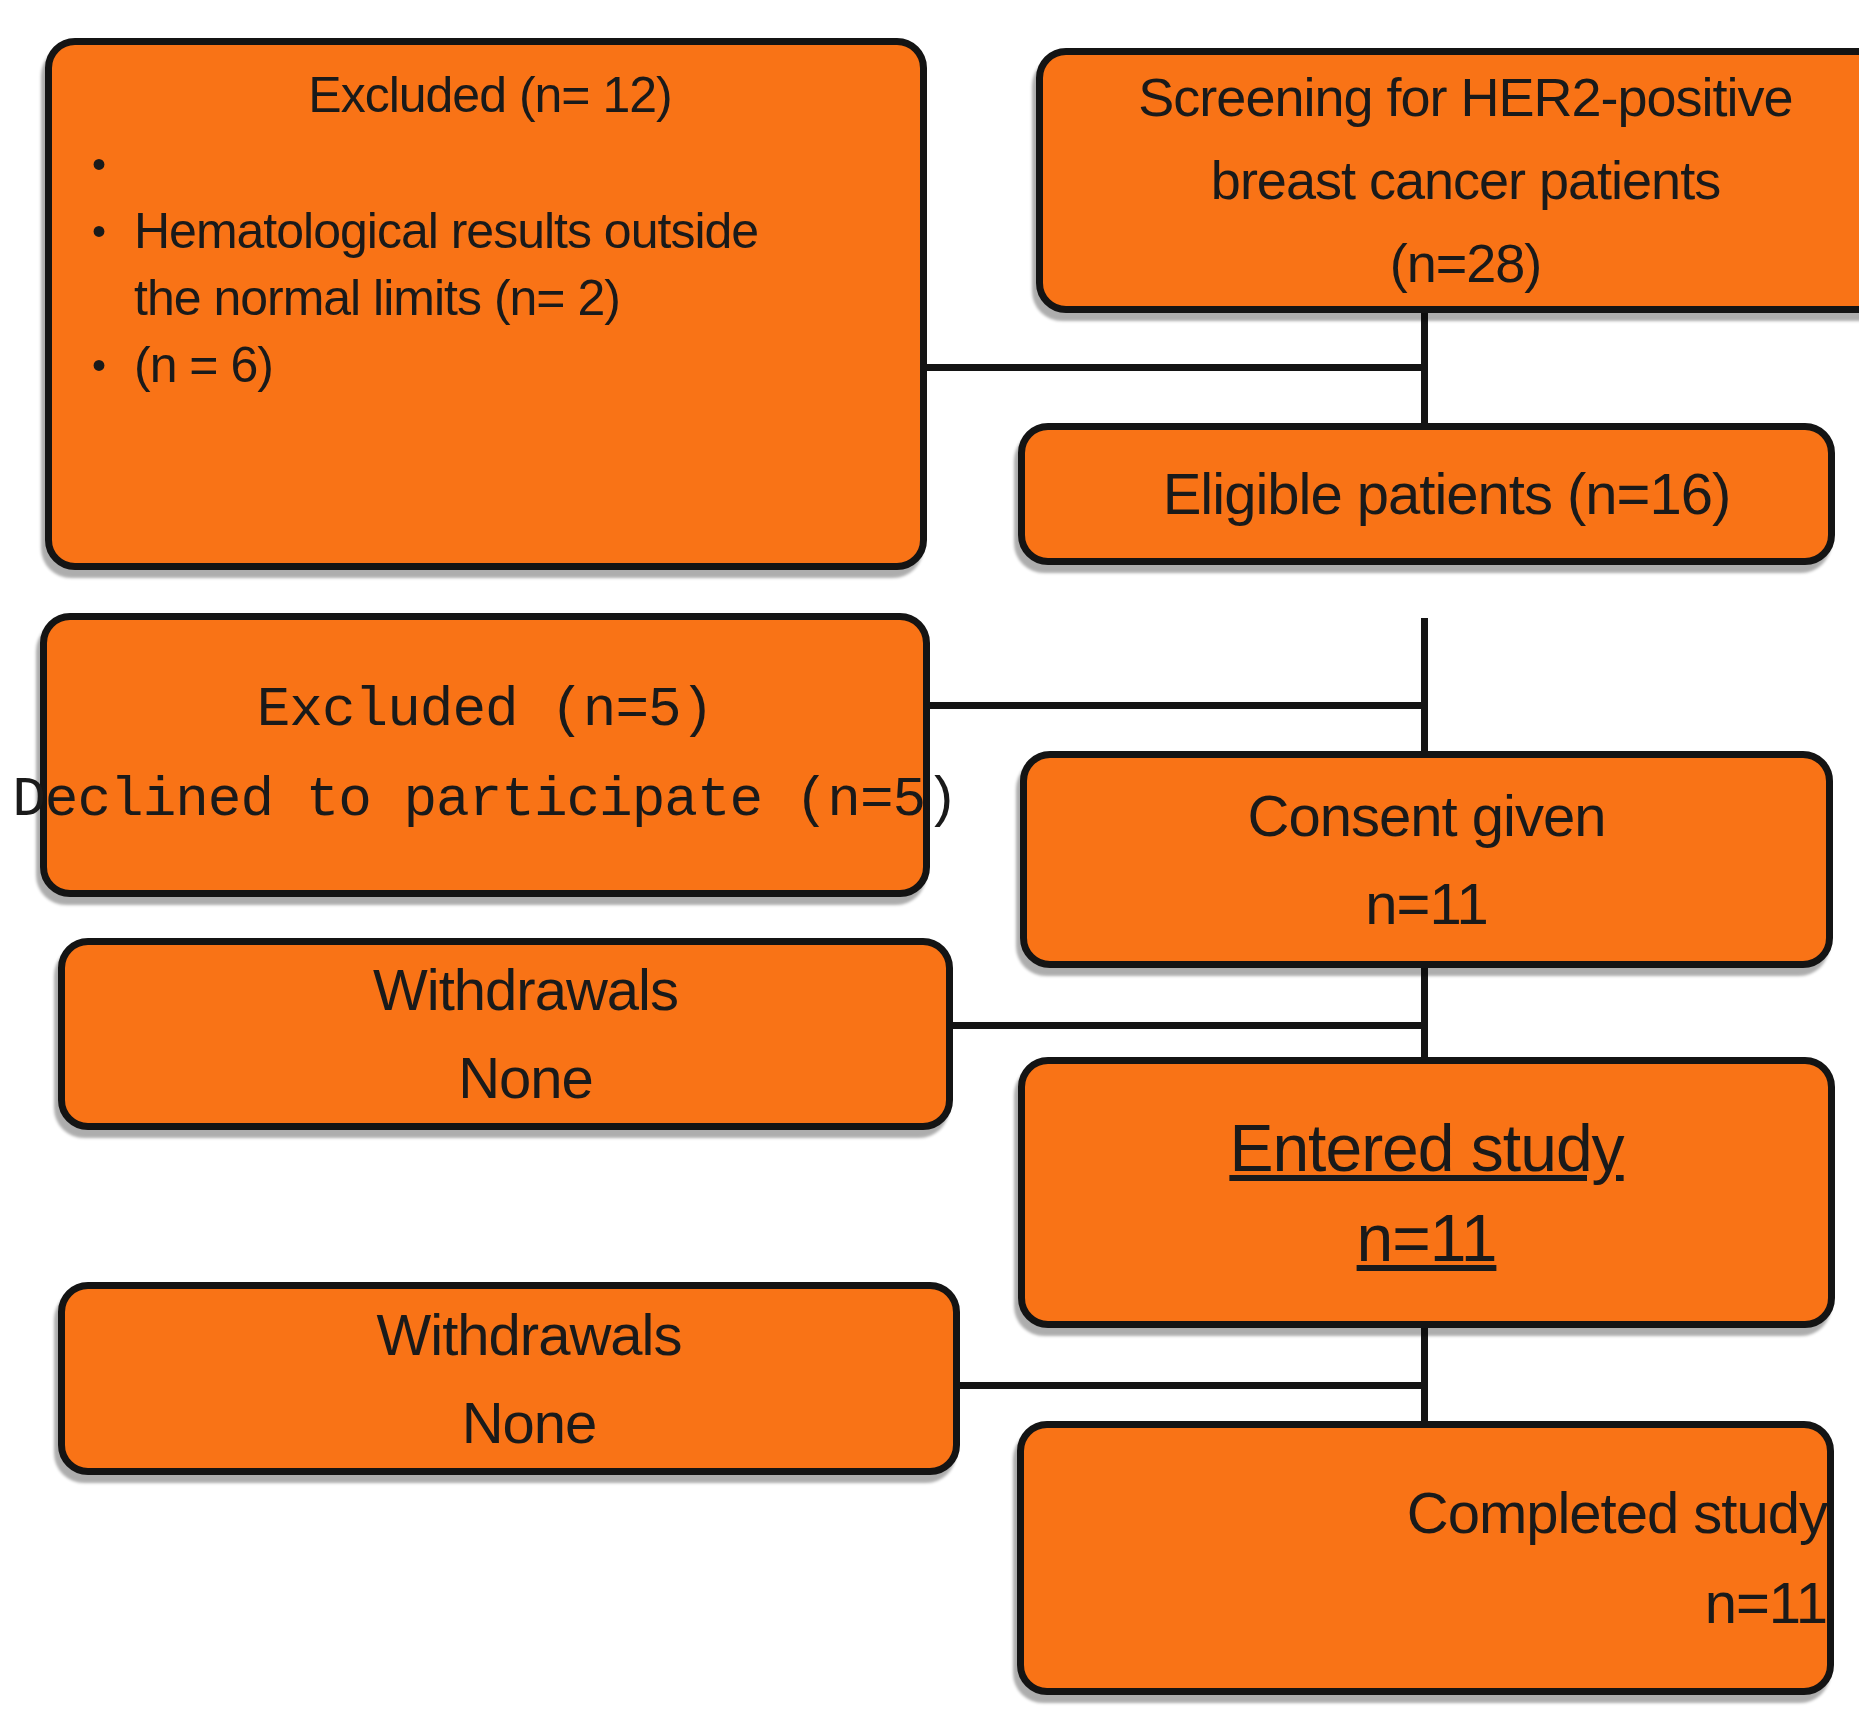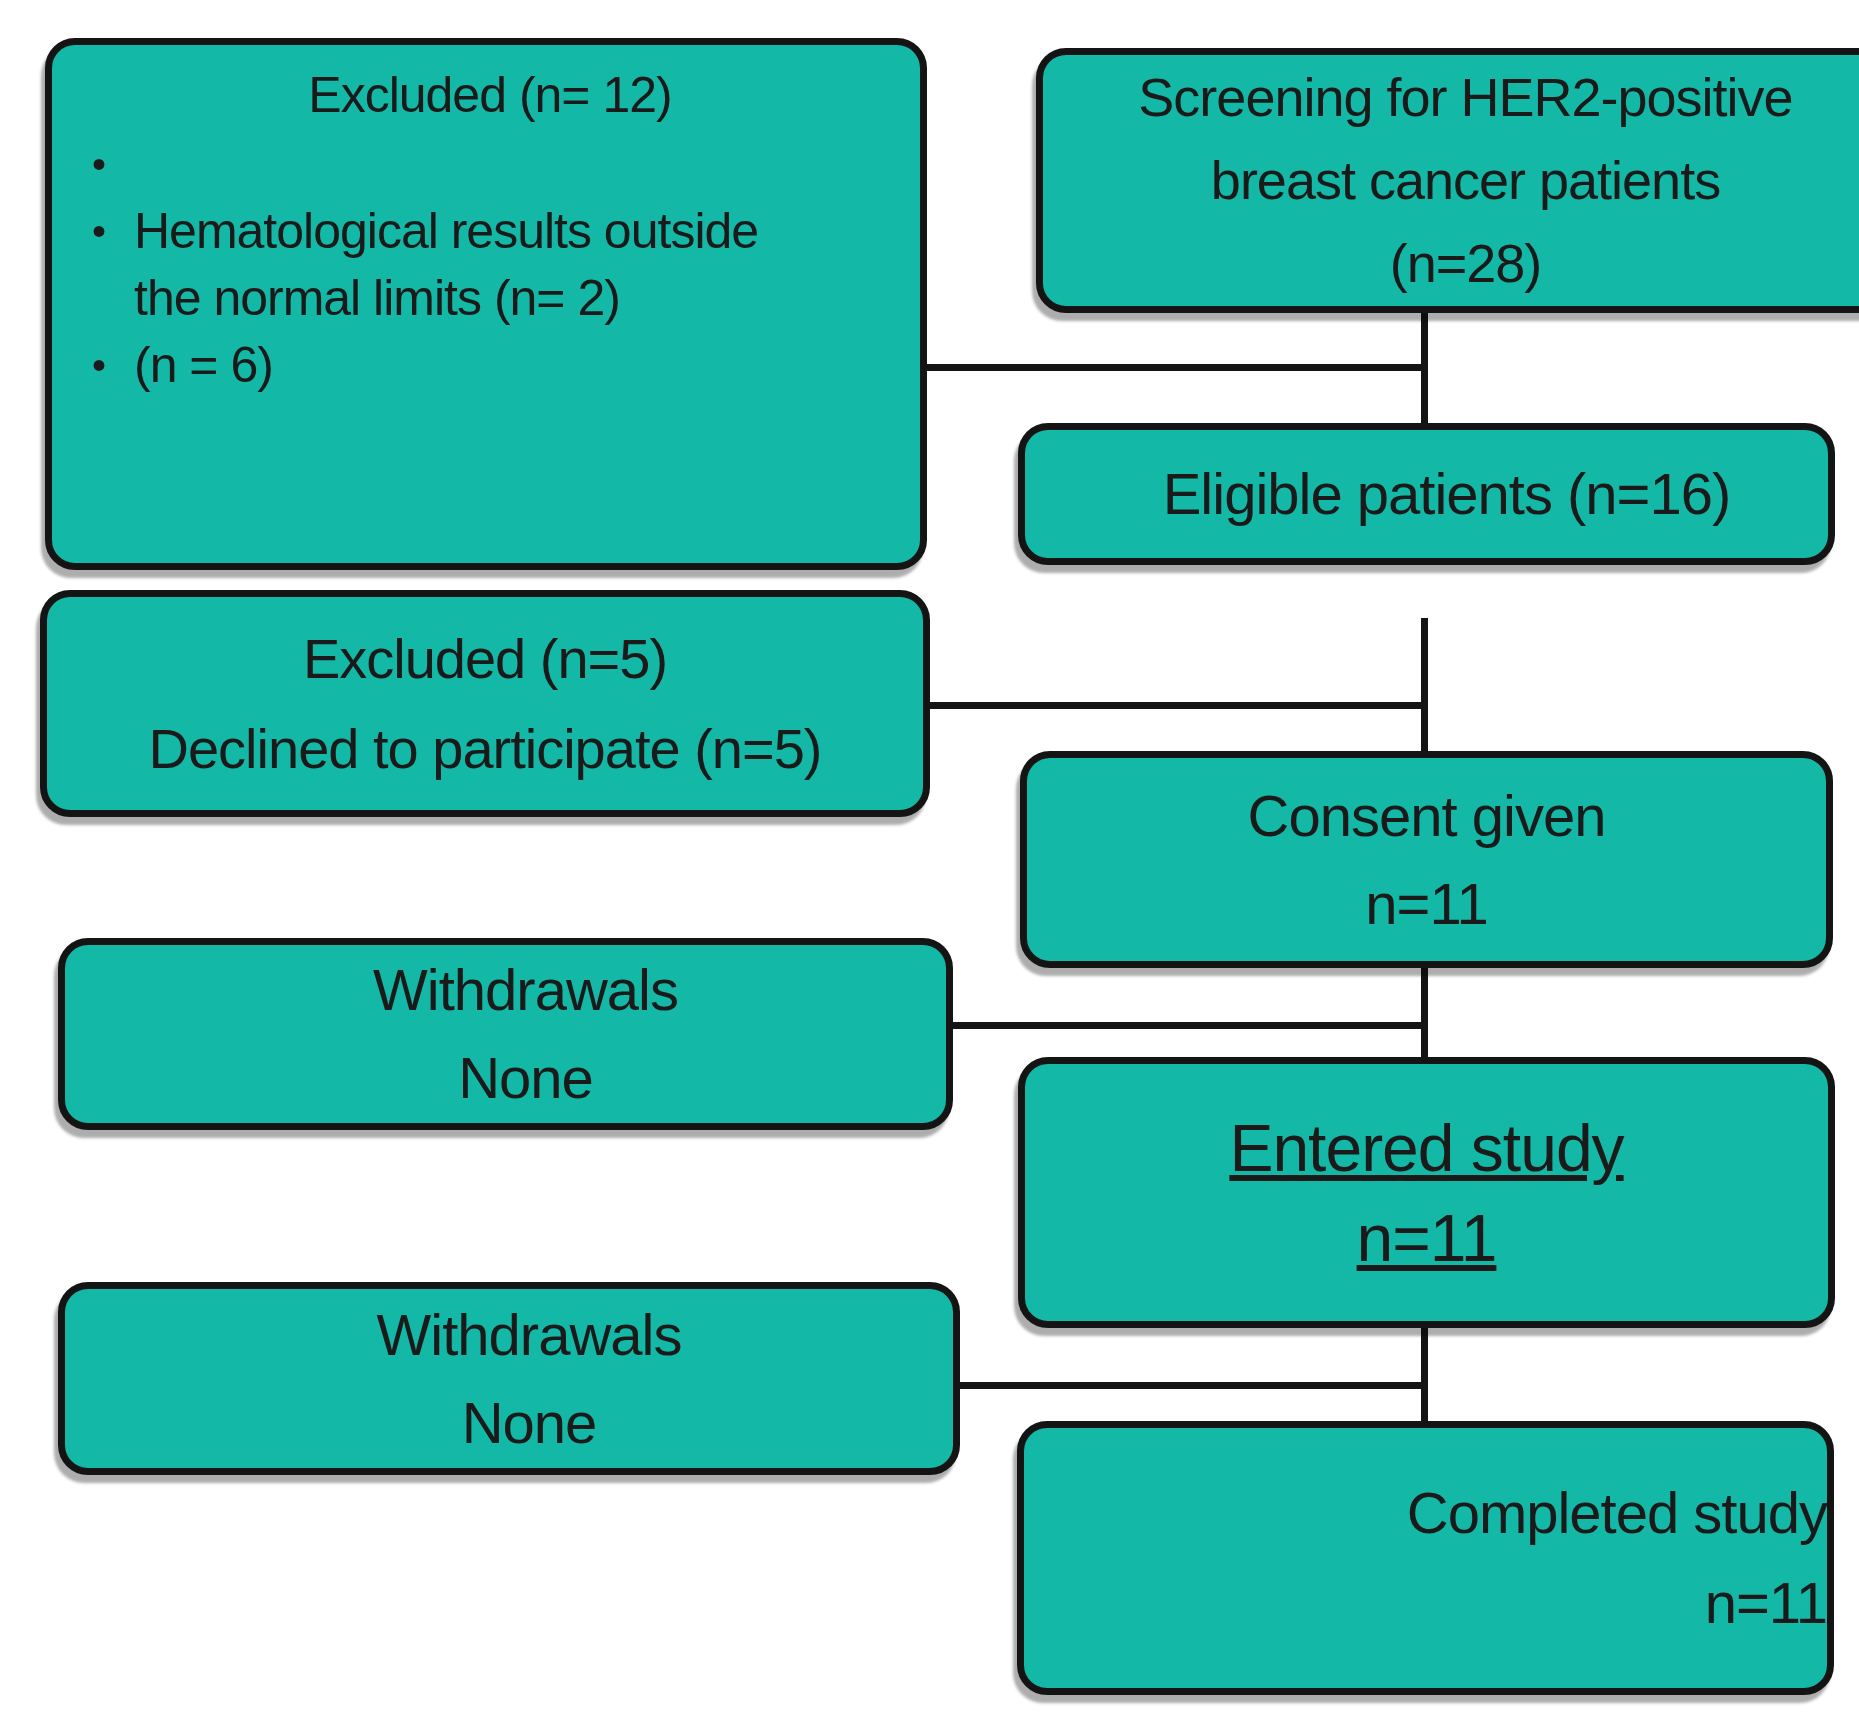--- a/index.html
+++ b/index.html
@@ -13,21 +13,21 @@
     overflow: hidden;
   }
   .connector {
     position: absolute;
     background: #141414;
     z-index: 1;
   }
   .box {
     position: absolute;
     box-sizing: border-box;
-    background: #14b8a6;
+    background: #f97316;
     border: 7px solid #141414;
     border-radius: 30px;
     box-shadow: -4px 8px 3px rgba(0,0,0,0.32);
     z-index: 2;
     display: flex;
     flex-direction: column;
     align-items: center;
     justify-content: center;
     text-align: center;
     letter-spacing: -1px;
@@ -63,21 +63,21 @@
     width: 56px;
     flex: 0 0 56px;
     font-size: 40px;
     line-height: 67px;
     text-align: left;
     padding-left: 14px;
     box-sizing: border-box;
   }
   .bullet-text { font-size: 50px; line-height: 67px; }
   .bullet-text .bline { white-space: nowrap; }
-  #box-excluded5 { left: 40px; top: 590px; width: 890px; height: 227px; }
+  #box-excluded5 { left: 40px; top: 613px; width: 890px; height: 284px; font-family: Liberation Mono, monospace; }
   #box-excluded5 .line { font-size: 56px; line-height: 90px; white-space: nowrap; }
   #box-withdrawals1 { left: 58px; top: 938px; width: 895px; height: 192px; }
   #box-withdrawals2 { left: 58px; top: 1282px; width: 902px; height: 193px; }
   .box.withdrawals .line { font-size: 58px; line-height: 88px; white-space: nowrap; margin-left: 40px; }
 
   
   #conn-v1 { left: 1421px; top: 308px;  width: 7px;  height: 118px; }
   #conn-v2 { left: 1421px; top: 618px;  width: 7px;  height: 136px; }
   #conn-v3 { left: 1421px; top: 964px;  width: 7px;  height: 96px;  }
   #conn-v4 { left: 1421px; top: 1324px; width: 7px;  height: 100px; }

